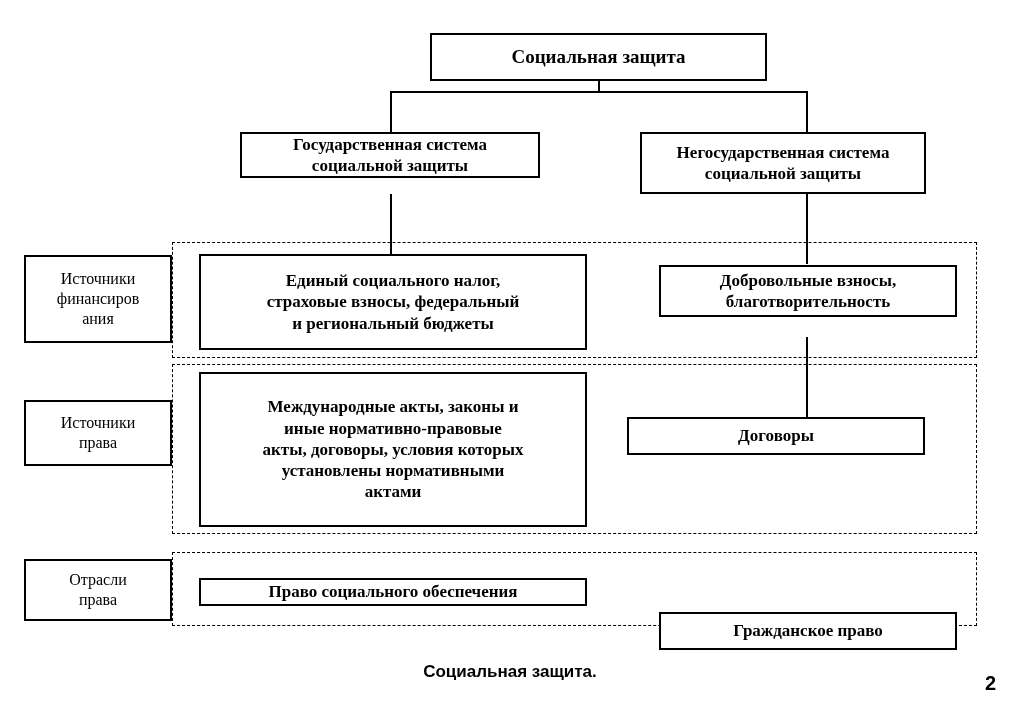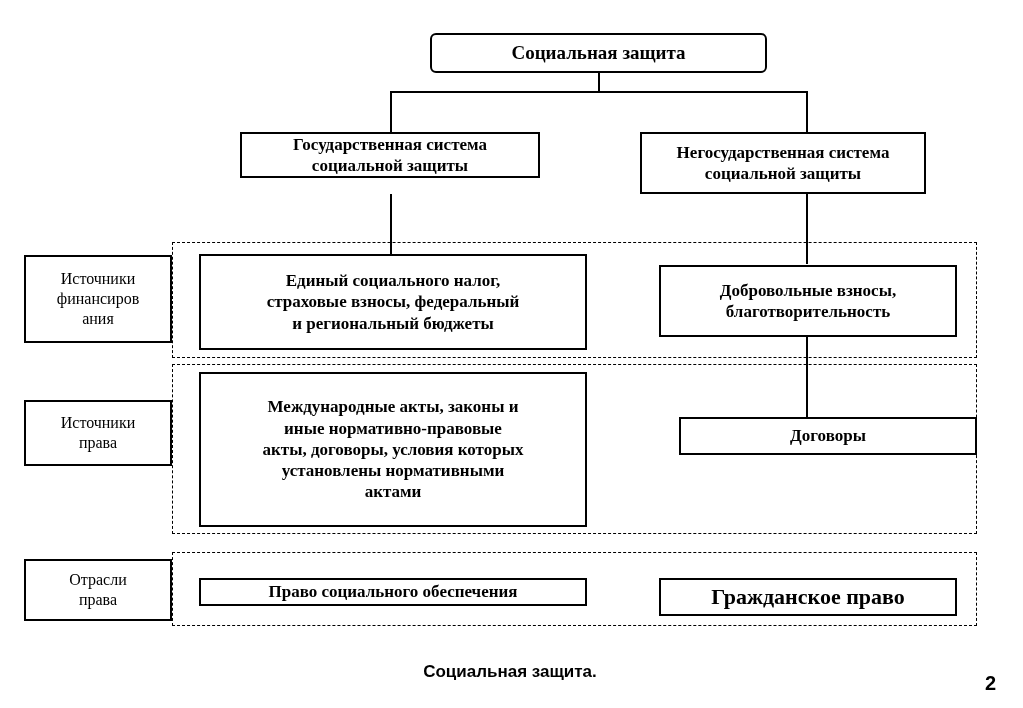--- a/index.html
+++ b/index.html
@@ -74,48 +74,48 @@
   <div class="line vline" style="left:598px; top:73px; height:20px;"></div>
   <div class="line hline" style="left:390px; top:91px; width:418px;"></div>
   <div class="line vline" style="left:390px; top:91px; height:41px;"></div>
   <div class="line vline" style="left:806px; top:91px; height:41px;"></div>
 
   <div class="line vline" style="left:390px; top:194px; height:60px;"></div>
 
   <div class="line vline" style="left:806px; top:194px; height:70px;"></div>
   <div class="line vline" style="left:806px; top:337px; height:80px;"></div>
 
-  <div class="box bold" style="left:430px; top:33px; width:337px; height:40px; font-size:19px;border-radius:6px;">Социальная защита</div>
+  <div class="box bold" style="left:430px; top:33px; width:337px; height:48px; font-size:19px;">Социальная защита</div>
 
   <div class="box bold" style="left:240px; top:132px; width:300px; height:46px; font-size:17px; white-space:pre-line;">Государственная система
 социальной защиты</div>
   <div class="box bold" style="left:640px; top:132px; width:286px; height:62px; font-size:17px; white-space:pre-line;">Негосударственная система
 социальной защиты</div>
 
   <div class="box" style="left:24px; top:255px; width:148px; height:88px; font-size:16px; white-space:pre-line;">Источники
 финансиров
 ания</div>
   <div class="box" style="left:24px; top:400px; width:148px; height:66px; font-size:16px; white-space:pre-line;">Источники
 права</div>
   <div class="box" style="left:24px; top:559px; width:148px; height:62px; font-size:16px; white-space:pre-line;">Отрасли
 права</div>
 
   <div class="box bold" style="left:199px; top:254px; width:388px; height:96px; font-size:17px; white-space:pre-line;">Единый социального налог,
 страховые взносы, федеральный
 и региональный  бюджеты</div>
-  <div class="box bold" style="left:659px; top:265px; width:298px; height:72px; font-size:17px; white-space:pre-line;">Добровольные взносы,
+  <div class="box bold" style="left:659px; top:265px; width:298px; height:52px; font-size:17px; white-space:pre-line;">Добровольные взносы,
 благотворительность</div>
 
   <div class="box bold" style="left:199px; top:372px; width:388px; height:155px; font-size:17px; white-space:pre-line;">Международные акты, законы и
 иные нормативно-правовые
 акты, договоры, условия которых
 установлены нормативными
 актами</div>
-  <div class="box bold" style="left:679px; top:417px; width:298px; height:38px; font-size:17px; white-space:pre-line;font-family:Liberation Serif, serif;">Договоры</div>
+  <div class="box bold" style="left:627px; top:417px; width:298px; height:38px; font-size:17px; white-space:pre-line;font-family:Liberation Serif, serif;">Договоры</div>
 
   <div class="box bold" style="left:199px; top:578px; width:388px; height:28px; font-size:17px; white-space:pre-line;">Право социального обеспечения</div>
-  <div class="box bold" style="left:659px; top:578px; width:298px; height:38px; font-size:22px; white-space:pre-line;">Гражданское право</div>
+  <div class="box bold" style="left:659px; top:612px; width:298px; height:38px; font-size:17px; white-space:pre-line;">Гражданское право</div>
 
   <div class="caption" style="left:300px; top:662px; width:420px;">Социальная защита.</div>
 
   <div class="pagenum" style="left:985px; top:672px;">2</div>
 
 </div>
 
 </body></html>

